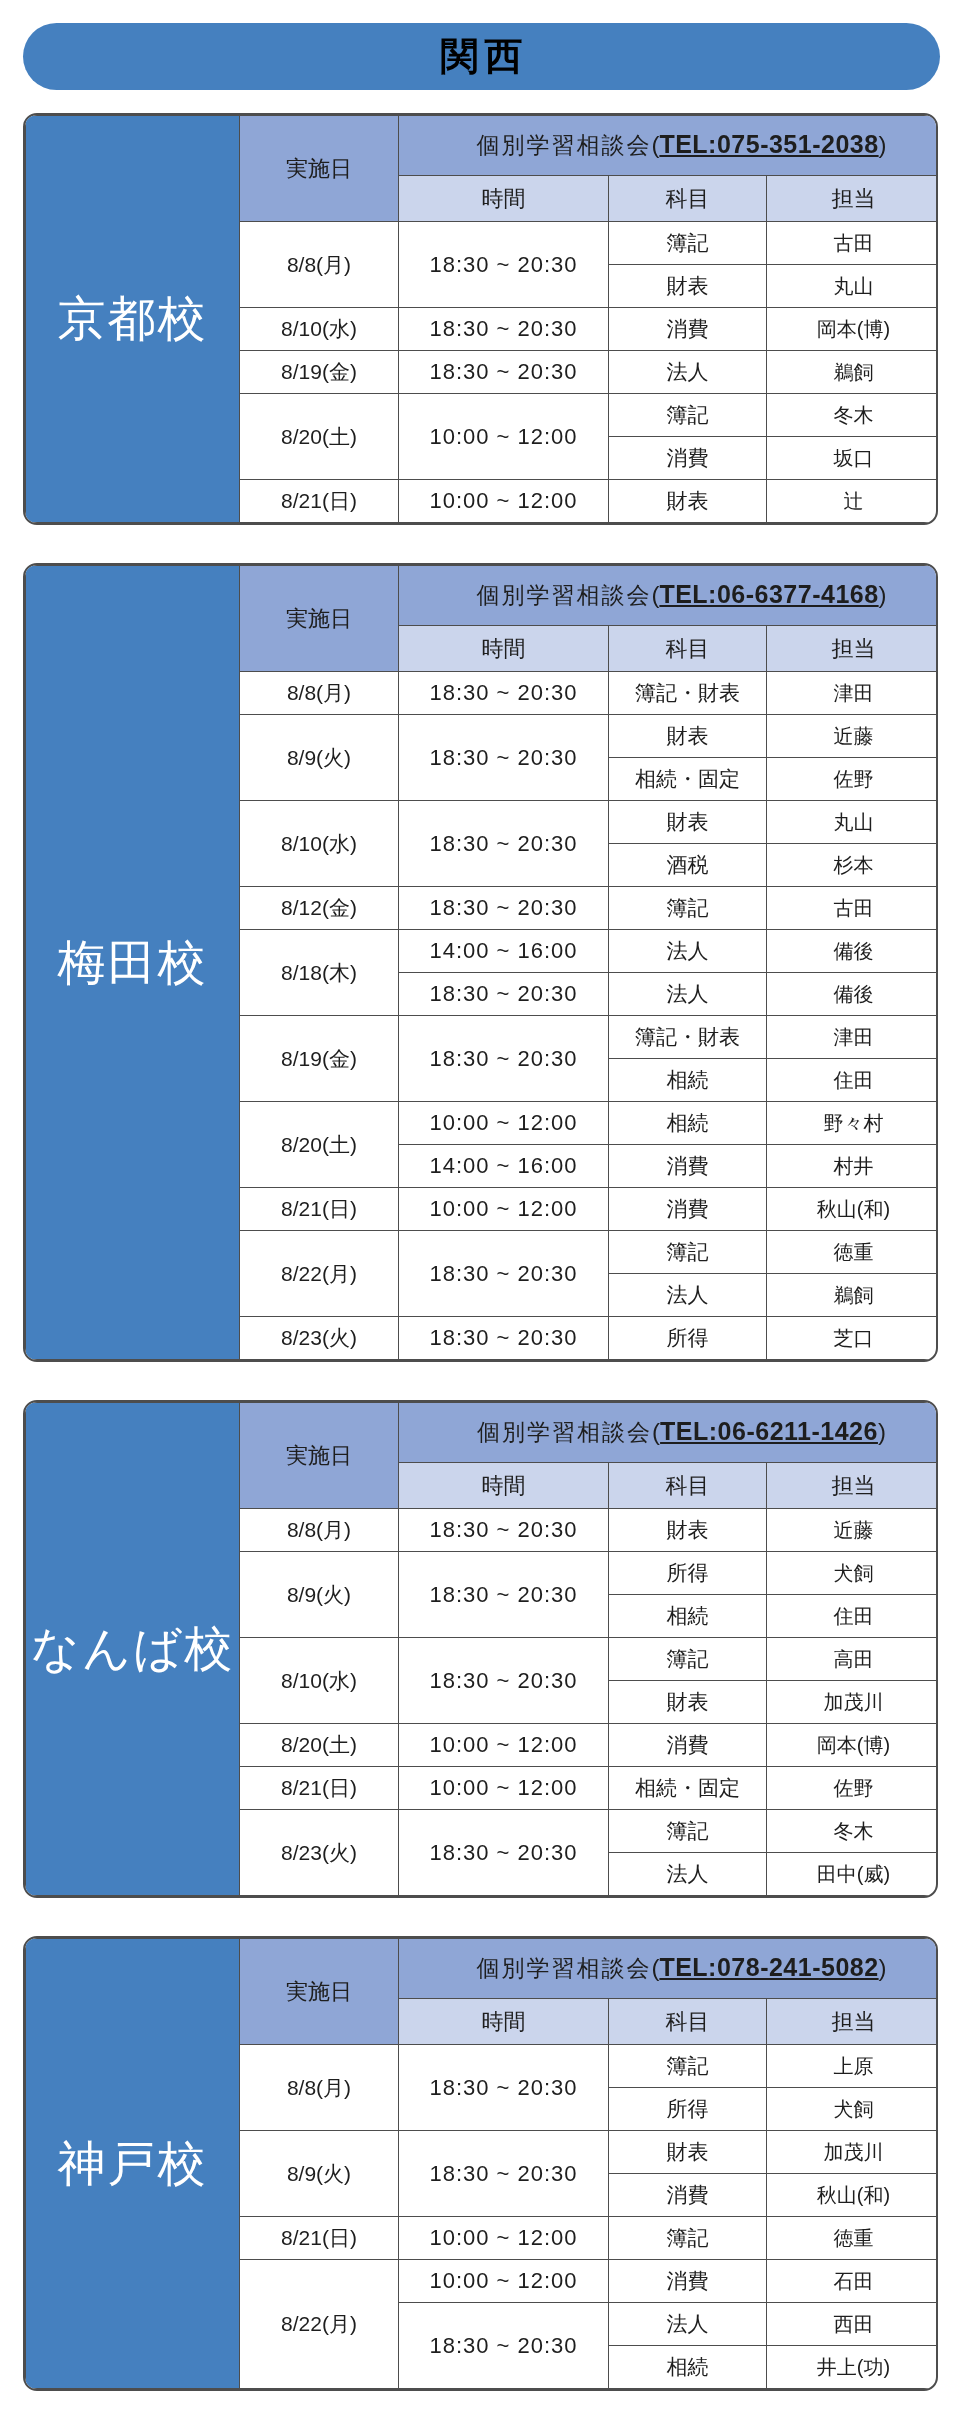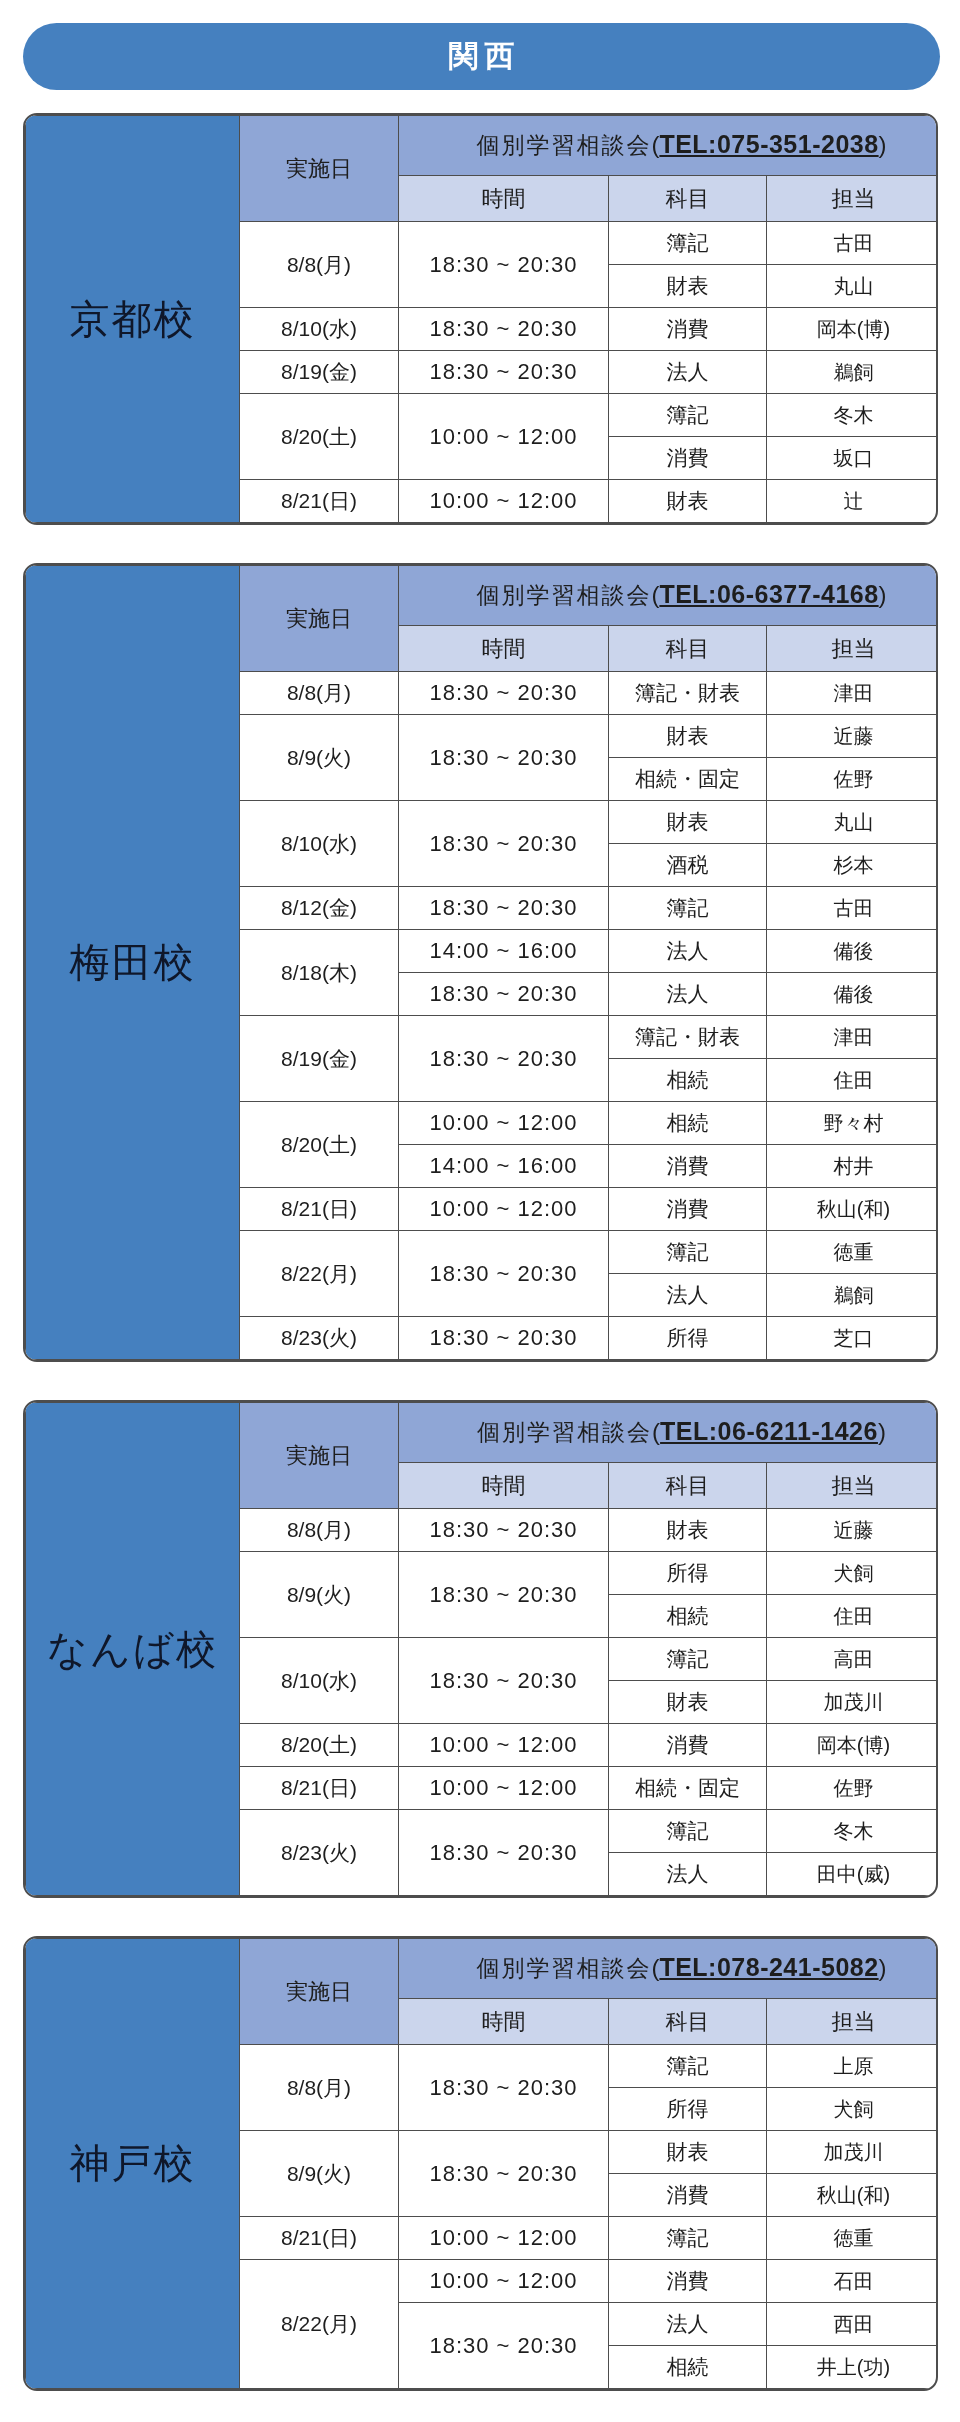--- a/index.html
+++ b/index.html
@@ -21,22 +21,22 @@
     margin:23px 20px 0 23px;
     width:917px;
     height:67px;
     border-radius:34px;
     background:var(--blue);
     display:flex;
     align-items:center;
     justify-content:center;
   }
   .title-bar span{
-    color:#ffffff;
-    font-size:30px;
+    color:#000000;
+    font-size:38px;
     font-weight:bold;
     letter-spacing:6px;
     padding-left:6px; 
   }
   .school-table{
     margin:38px 0 0 23px;
     width:915px;
     border:2px solid var(--line);
     border-radius:14px;
     overflow:hidden;
@@ -57,22 +57,22 @@
     font-weight:normal;
     overflow:hidden;
     white-space:nowrap;
   }
   tr.h-tel{height:60px;}
   tr.h-sub{height:46px;}
   tr.h-row{height:43px;}
   th.school{
     background:var(--blue);
     border:1.5px solid var(--line);
-    color:#0f172a;
-    font-size:40px;
+    color:#ffffff;
+    font-size:48px;
     font-weight:bold;
     letter-spacing:2px;
   }
   th.date-hdr{
     background:var(--mid);
     font-size:22px;
     margin-left:40px;
   }
   th.consult{
     background:var(--mid);

